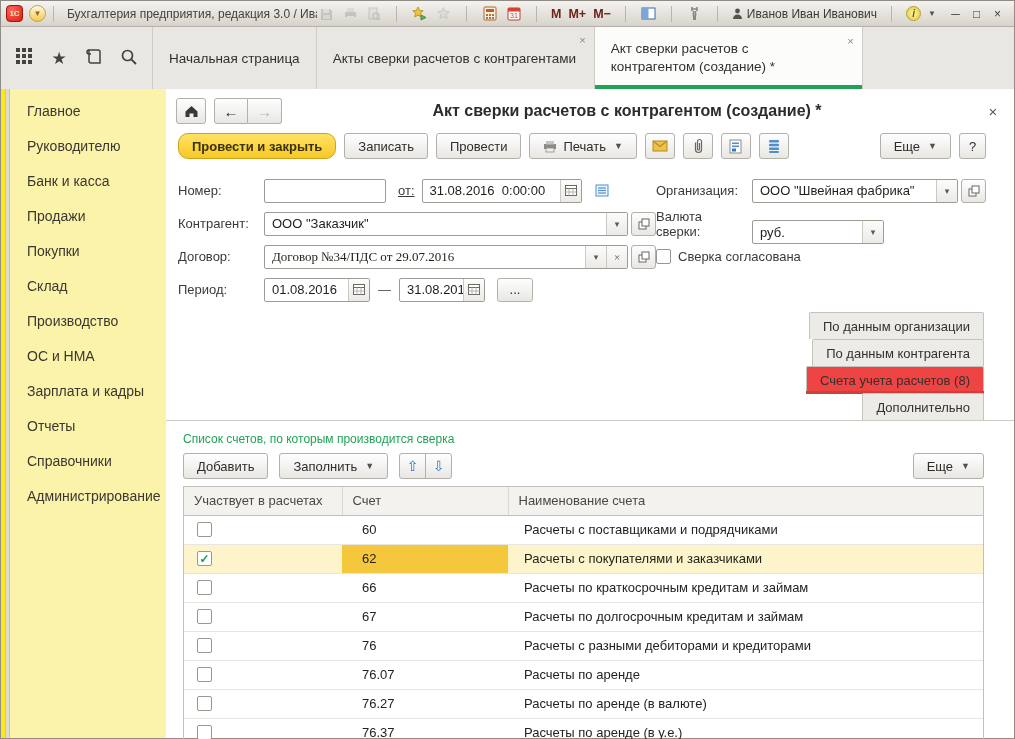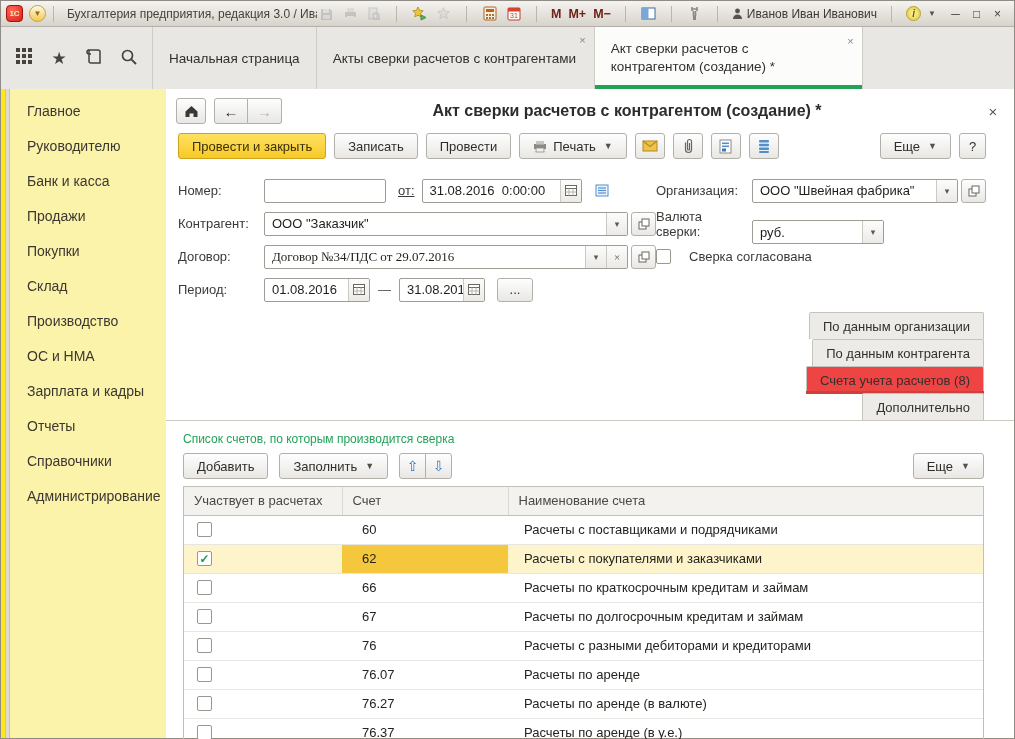--- a/index.html
+++ b/index.html
@@ -60,21 +60,21 @@
   .icon-only { padding:0; width:30px; }
   .nav-group { display:flex; margin-left:8px; }
   .nav-group .btn { border-radius:0; width:34px; padding:0; font-size:15px; font-weight:bold;}
   .nav-group .btn:first-child { border-radius:3px 0 0 3px; }
   .nav-group .btn:last-child { border-radius:0 3px 3px 0; border-left:none; color:#b8b5b0; font-weight:normal;}
   .form-title { flex:1; text-align:center; font-size:16px; font-weight:600; color:#2e2c29; padding-right:10px;}
   .form-close { width:22px; height:22px; display:flex; align-items:center; justify-content:center; color:#555; font-size:15px; cursor:pointer;}
 
   
   .form-toolbar { display:flex; align-items:center; gap:8px; padding:6px 28px 7px 12px; }
-  .btn.primary { background:linear-gradient(#ffe262,#f7c927); border-color:#cfa21c; font-weight:normal; color:#3a3106; }
+  .btn.primary { background:linear-gradient(#ffe262,#f7c927); border-color:#cfa21c; font-weight:bold; color:#3a3106;border-radius:10px; }
   .spacer { flex:1; }
   .dd { font-size:9px; color:#55524c; margin-left:2px;}
 
   
   .fields { padding:8px 28px 2px 12px; color:#3c3a36; }
   .frow { display:flex; align-items:center; height:33px; }
   .half-left { width:478px; flex:none; display:flex; align-items:center; }
   .half-right { flex:1; display:flex; align-items:center; }
   .flabel { width:86px; flex:none; }
   .rlabel { flex:none; margin-right:8px; }
@@ -428,21 +428,21 @@
             </div>
             <div class="sq-btn">
               <svg width="12" height="12">
                   <rect x="1" y="4" width="7" height="7" fill="#fff" stroke="#6a675f"></rect>
                   <rect x="4" y="1" width="7" height="7" fill="#fff" stroke="#6a675f"></rect>
                 </svg>
             </div>
           </div>
           <div class="half-right">
             <span class="checkbox"></span>
-            <span style="margin-left:18px;">Сверка согласована</span>
+            <span style="margin-left:7px;">Сверка согласована</span>
           </div>
         </div>
 
         <div class="frow">
           <div class="half-left">
             <span class="flabel">Период:</span>
             <div class="igroup" style="width:106px;">
               <span class="ival">01.08.2016</span>
               <span class="ibtn">
                 <svg width="12" height="11">

